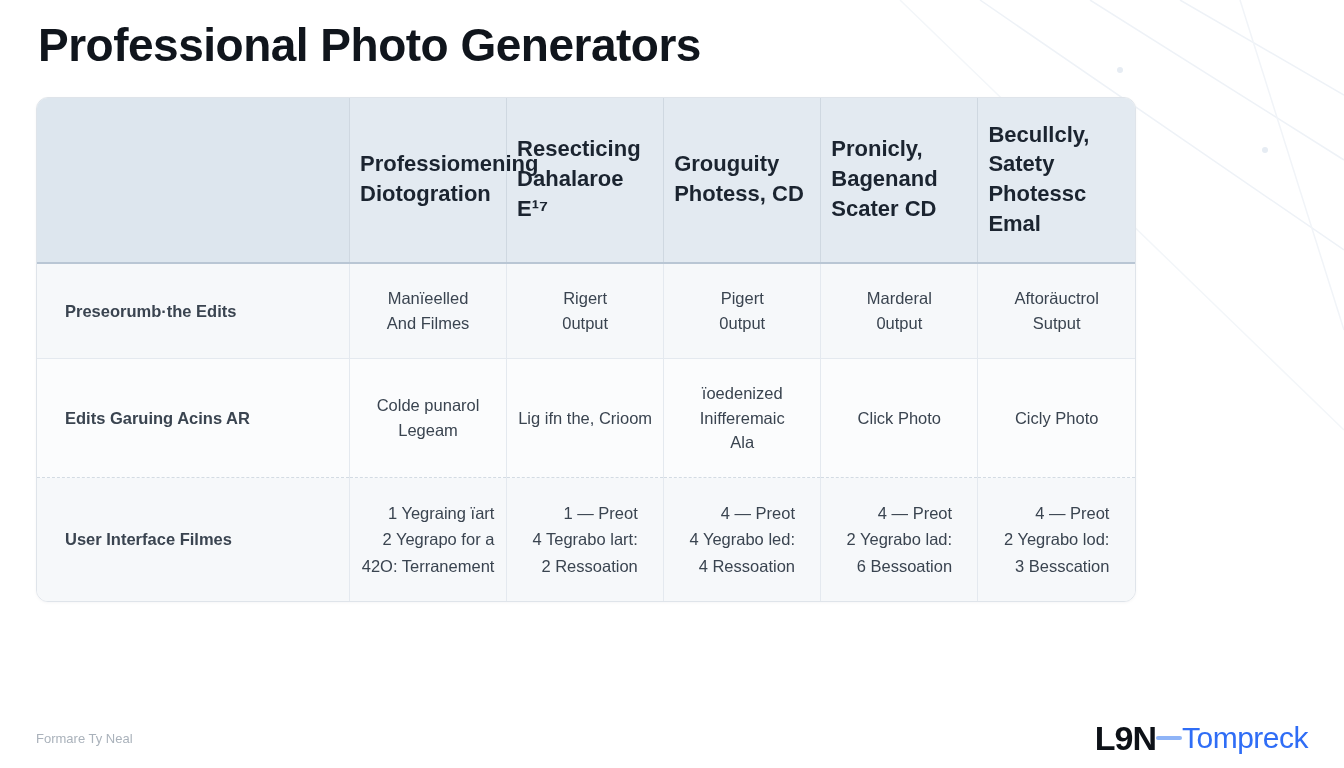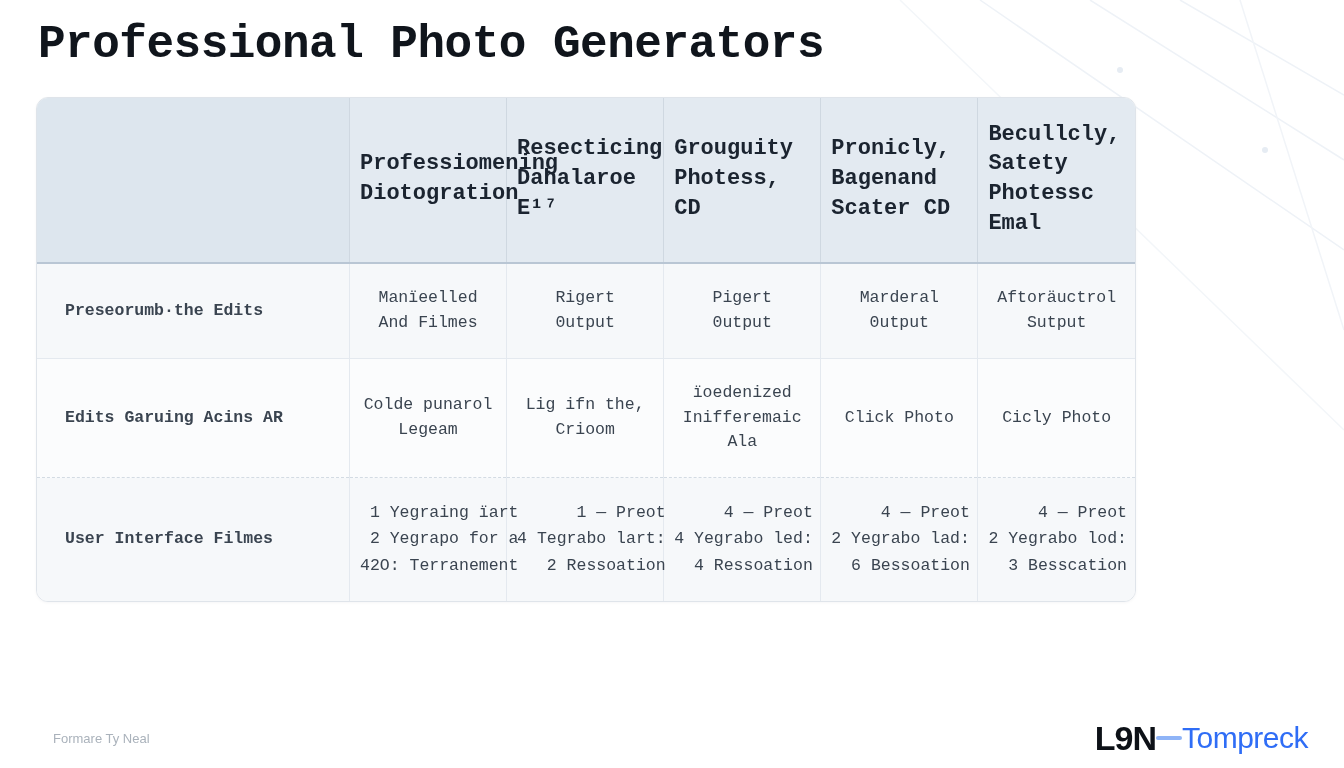--- a/index.html
+++ b/index.html
@@ -22,21 +22,20 @@
     pointer-events: none;
     z-index: 0;
   }
   .page {
     position: relative;
     z-index: 1;
     width: 1172px;
     height: 768px;
     box-sizing: border-box;
     padding: 14px 36px 12px 36px;
-    font-family: Liberation Mono, monospace;
   }
   .title {
     font-size: 46px;
     font-weight: bold;
     letter-spacing: -0.5px;
     color: #10151c;
     margin: 6px 0 26px 2px;
     line-height: 1.1;
   }
   .table-card {
@@ -98,21 +97,21 @@
     text-align: right;
     display: inline-block;
   }
   ul.numlist li {
     display: block;
     white-space: nowrap;
     line-height: 1.6;
   }
   .footer {
     position: absolute;
-    left: 17px;
+    left: 0;
     right: 0;
     bottom: 8px;
     height: 44px;
     padding: 0 36px;
     box-sizing: border-box;
     display: flex;
     align-items: center;
     justify-content: space-between;
     z-index: 2;
   }

